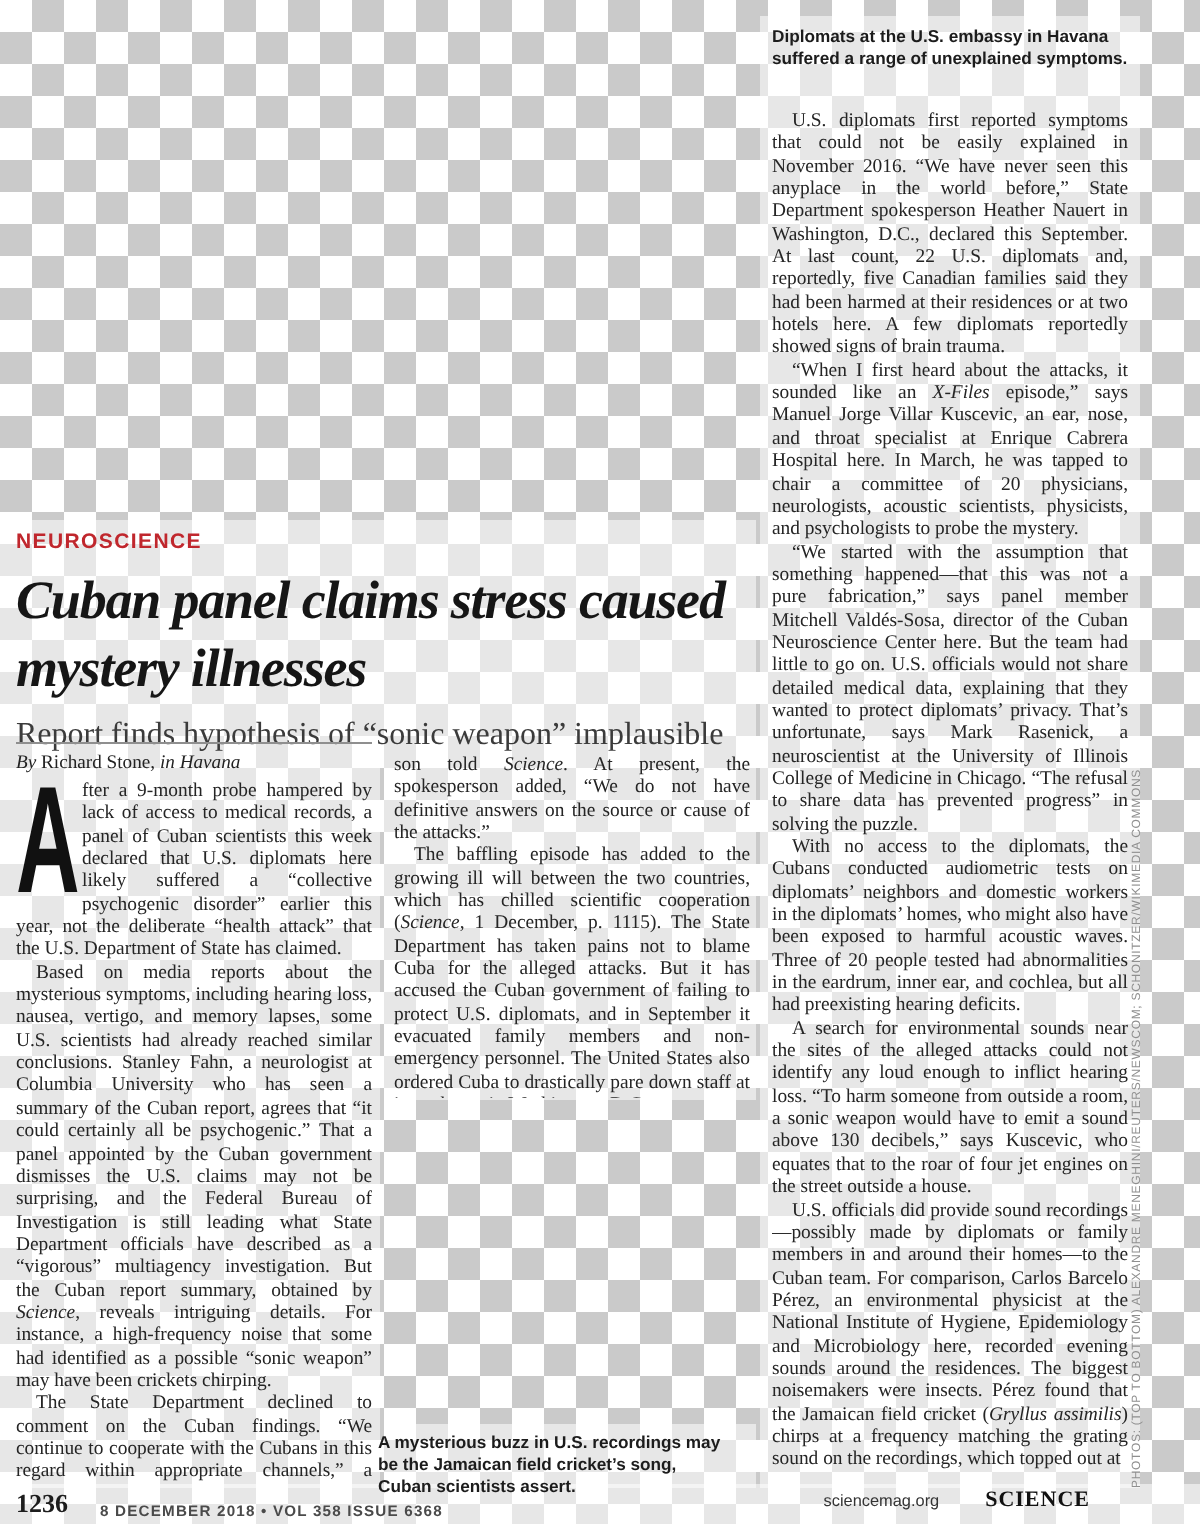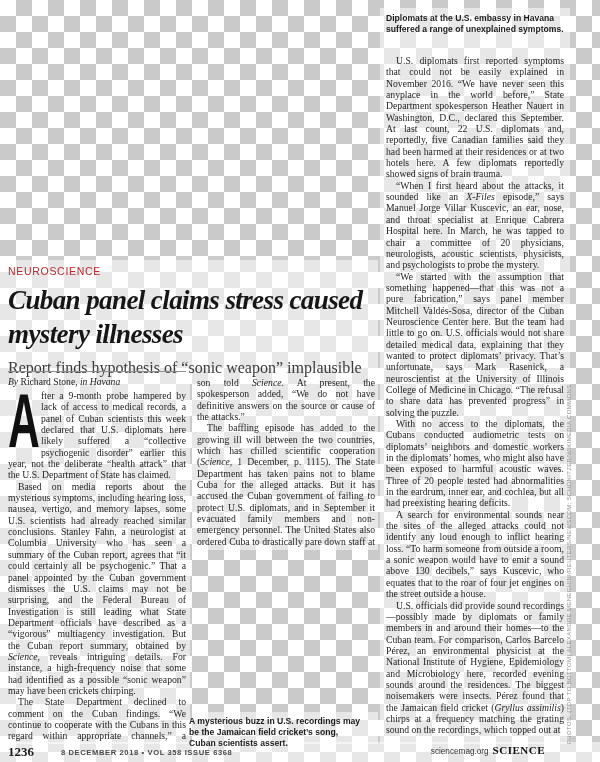--- a/index.html
+++ b/index.html
@@ -6,43 +6,43 @@
   body{width:600px;height:762px;position:relative;overflow:hidden;
        font-family:"Liberation Serif",serif;background:#fff;}
   .checkerboard{position:absolute;inset:0;
     background-image:conic-gradient(#cacaca 0 25%,#ffffff 0 50%,#cacaca 0 75%,#ffffff 0);
     background-size:32px 32px;}
   .panel{position:absolute;background:rgba(255,255,255,0.55);}
   .abs{position:absolute;}
 
   .caption{font-family:"Liberation Sans",sans-serif;font-weight:bold;
     font-size:8.6px;line-height:10.8px;color:#1c1c1c;}
-  .kicker{font-family:"Liberation Sans",sans-serif;font-weight:normal;
+  .kicker{font-family:"Liberation Sans",sans-serif;font-weight:bold;
     font-size:10.5px;letter-spacing:.7px;color:#c0272d;}
   .headline{font-weight:bold;font-style:italic;font-size:27px;line-height:34px;
     color:#161616;letter-spacing:-.6px;}
   .subhead{font-size:16px;line-height:20px;color:#3b3b3b;margin-top:7px;}
   .byline{font-size:9.6px;color:#222;border-top:1px solid #8f8f8f;padding-top:4px;}
   .byline .by,.byline .loc{font-style:italic;text-align:right;}
   .byline .author{font-weight:normal;margin-top:16px;}
 
   .bodycol{font-size:9.7px;line-height:11.35px;text-align:justify;
     color:#252525;overflow:hidden;}
   .para{margin:0;text-indent:10px;}
   .para.noindent{text-indent:0;}
   .dropcap{float:left;font-family:"Liberation Sans",sans-serif;font-weight:bold;
     font-size:76px;line-height:62px;height:66px;width:33px;color:#111;
     transform:scaleX(.58);transform-origin:left center;text-indent:0;}
 
   .footer-left{font-family:"Liberation Sans",sans-serif;color:#3a3a3a;
-    display:flex;align-items:center;gap:27px;}
+    display:flex;align-items:flex-end;gap:16px;}
   .folio{font-family:"Liberation Serif",serif;font-weight:bold;font-size:13px;color:#1d1d1d;}
   .issue{font-size:7.6px;letter-spacing:.6px;font-weight:bold;color:#4a4a4a;}
   .footer-right{font-family:"Liberation Sans",sans-serif;display:flex;
-    align-items:baseline;gap:4px;}
+    align-items:baseline;gap:23px;}
   .site{font-size:8.2px;color:#333;}
   .brand{font-family:"Liberation Serif",serif;font-weight:bold;font-size:11px;
     letter-spacing:.5px;color:#111;}
 
   .vcredit{writing-mode:vertical-rl;transform:rotate(180deg);
     font-family:"Liberation Sans",sans-serif;font-size:6px;letter-spacing:.35px;
     color:#8f8f8f;white-space:nowrap;}
   i{font-style:italic;}
 </style>
 </head>

